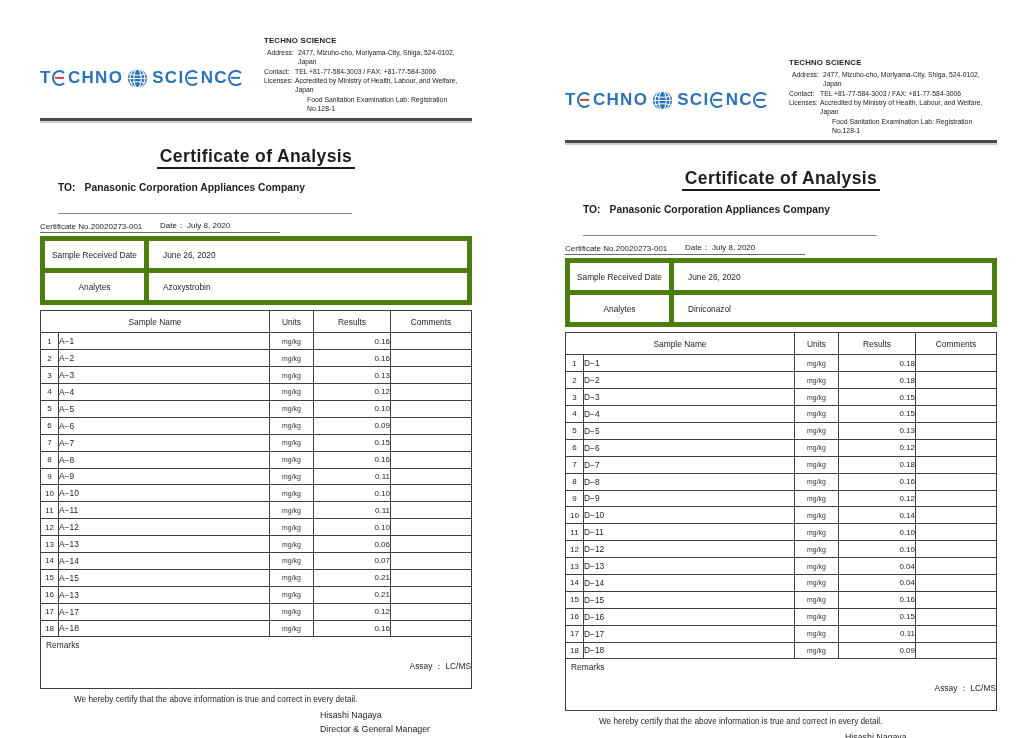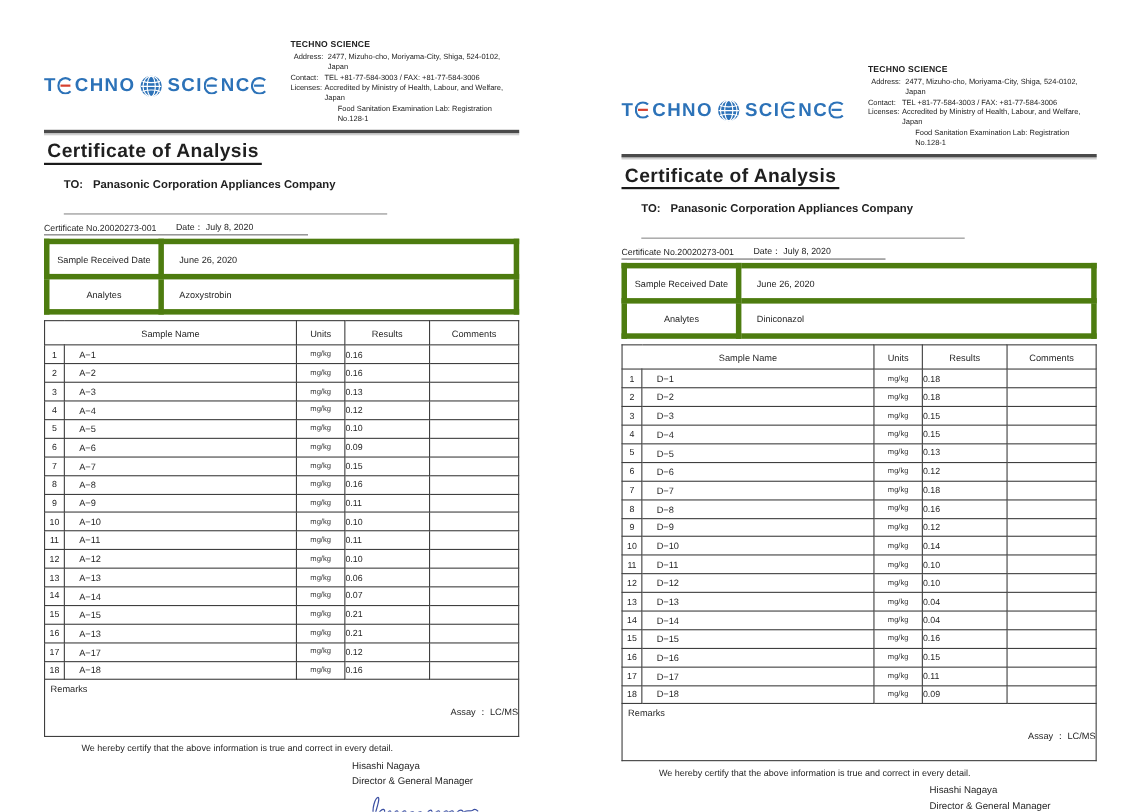--- a/index.html
+++ b/index.html
@@ -18,43 +18,43 @@
   .eps.red::after{background:#d6402e;}
   .addr{width:208px;font-size:6.8px;line-height:1.38;color:#222;padding-top:2px;}
   .addr .co{font-size:7.8px;font-weight:bold;margin-bottom:1px;letter-spacing:0.2px;}
   .addr-row{display:flex;}
   .addr-row .lab{width:31px;flex:none;}
   .addr-row .val{flex:1;}
   .addr-row .ind{margin-left:12px;}
 
   .rule{height:3px;background:#4a4a4a;margin-top:5px;box-shadow:0 2px 0 rgba(120,120,120,.35);}
 
-  .title{margin-top:6px;}
+  .title{text-align:center;margin-top:25px;}
   .title span{font-size:17.5px;font-weight:bold;letter-spacing:0.4px;border-bottom:2.5px solid #1b1b1b;padding:0 3px 1px;}
 
   .to-line{margin:15px 0 0 18px;width:294px;border-bottom:1px solid #8a8a8a;font-size:10.3px;font-weight:bold;padding-bottom:20px;}
   .to-line .tl{margin-right:9px;}
 
   .certblock{display:flex;flex-direction:row;align-items:flex-end;margin-top:3px;}
   .certblock .cline{width:120px;font-size:8px;border-bottom:1px solid #6b6b6b;padding-bottom:1px;margin-top:3px;}
 
   table{border-collapse:collapse;}
   .info-table{width:100%;margin-top:3px;}
   .info-table td{border:5px solid #4d7c0f;height:25px;font-size:8.3px;}
   .info-table td.lab{width:97px;text-align:center;}
   .info-table td.val{padding-left:14px;}
 
   .main-table{width:100%;margin-top:5px;}
   .main-table th{border:1px solid #3f3f3f;font-size:8.4px;font-weight:normal;height:19px;}
   .main-table td{border:1px solid #3f3f3f;height:15.9px;padding:0;font-size:8.4px;}
   .c-n{width:18px;}.c-units{width:44px;}.c-res{width:77px;}.c-com{width:81px;}
   .main-table td.n{text-align:center;font-size:8px;}
-  .main-table td.name{padding-left:13px;}
+  .main-table td.name{}
   .main-table td.units{text-align:center;font-size:6.9px;color:#313131;}
-  .main-table td.result{text-align:left;font-size:8px;}
+  .main-table td.result{text-align:right;font-size:8px;}
 
   .remarks{border:1px solid #3f3f3f;border-top:none;height:52px;font-size:8.4px;padding:3px 0 0 5px;box-sizing:border-box;}
   .remarks .rt{margin:11px 0 0 82px;text-align:right;}
 
   .certify{font-size:8.2px;margin:6px 0 0 34px;}
   .signer{margin:5px 0 0 280px;font-size:8.8px;line-height:1.55;}
   .sig{margin:3px 0 0 264px;width:172px;border-bottom:1.5px solid #2e2e2e;}
   .sig svg{display:block;width:168px;height:30px;}
 </style>
 </head>

